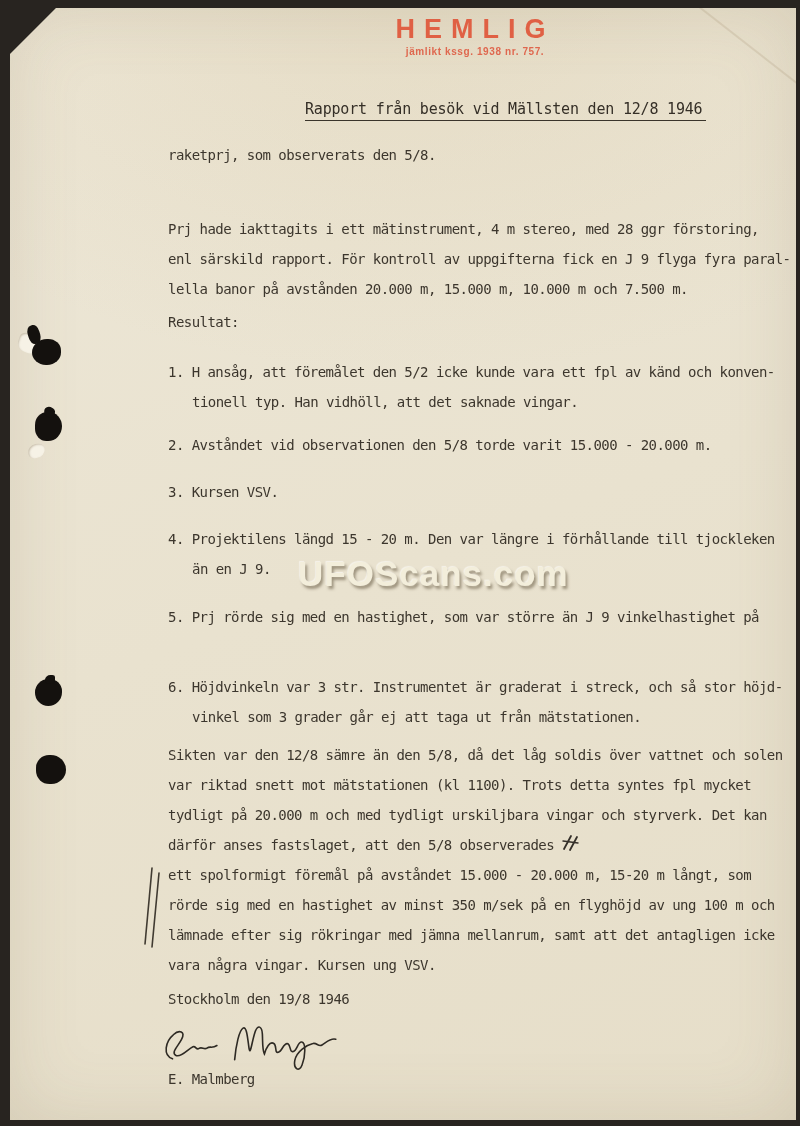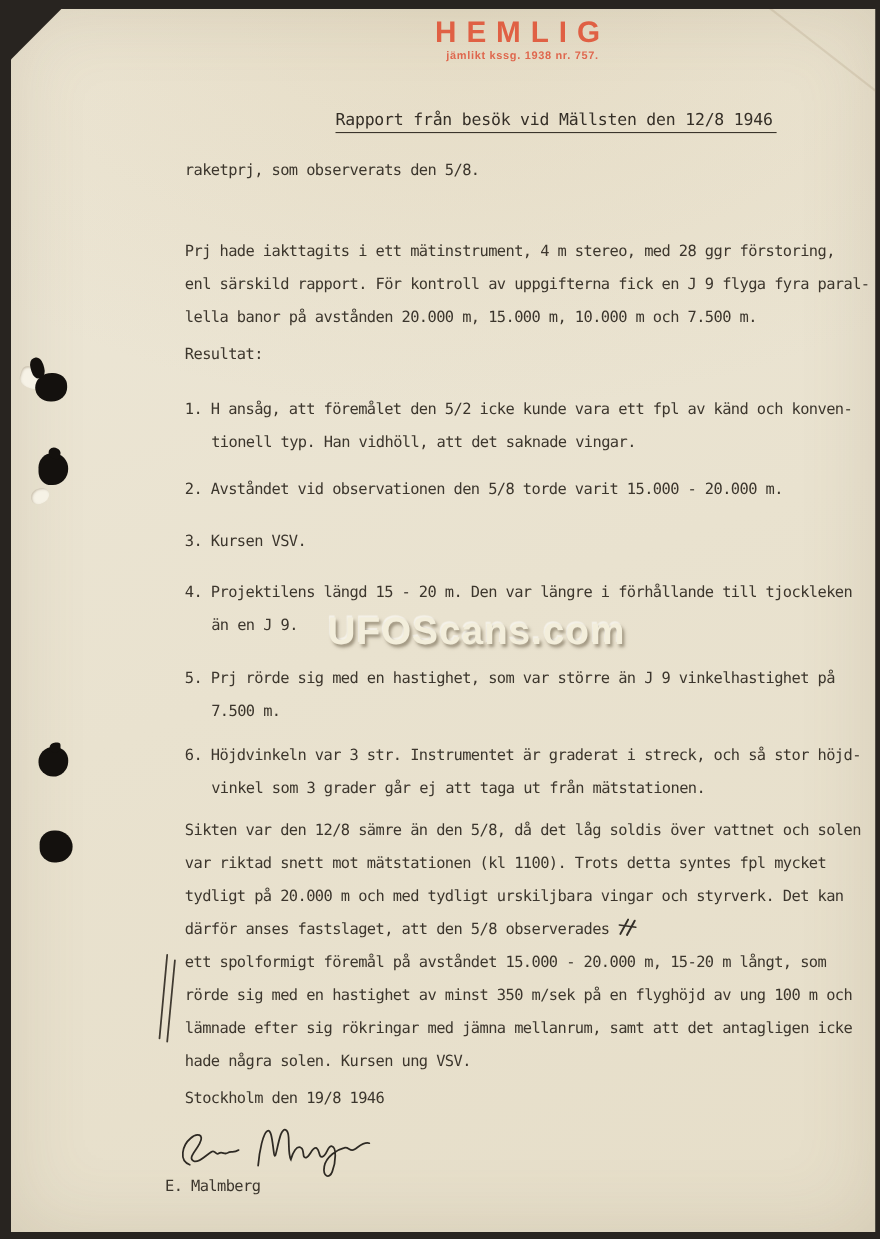--- a/index.html
+++ b/index.html
@@ -51,21 +51,21 @@
     background:#14110e;border-radius:60% 30% 50% 50%;}
   .hole4{left:26px;top:747px;width:30px;height:29px;border-radius:46% 54% 52% 48%;}
   .tear{position:absolute;background:#f6f2e6;box-shadow:inset 1px 1px 2px rgba(120,100,70,0.35);}
   .tear1{left:8px;top:326px;width:22px;height:19px;border-radius:35% 65% 50% 50%;transform:rotate(18deg);}
   .tear2{left:18px;top:436px;width:17px;height:14px;border-radius:55% 45% 60% 40%;transform:rotate(-12deg);}
   .crease{position:absolute;left:668px;top:40px;width:150px;height:2px;
     background:rgba(150,128,92,0.18);transform:rotate(38deg);}
   .marginmarks{position:absolute;left:128px;top:856px;}
   .sigline{position:absolute;left:150px;top:1006px;}
   .dateline{position:absolute;left:158px;top:976px;}
-  .signer{position:absolute;left:140px;top:1056px;}
+  .signer{position:absolute;left:158px;top:1056px;}
 </style>
 </head>
 <body>
 
 <div class="paper">
 
   <div class="stamp">
     <div class="stamp-title">HEMLIG</div>
     <div class="stamp-sub">jämlikt kssg. 1938 nr. 757.</div>
   </div>
@@ -101,21 +101,20 @@
     <div class="tline">3. Kursen VSV.</div>
   </div>
 
   <div class="block" style="top:516px;">
     <div class="tline">4. Projektilens längd 15 - 20 m. Den var längre i förhållande till tjockleken</div>
     <div class="tline cont">än en J 9.</div>
   </div>
 
   <div class="block" style="top:594px;">
     <div class="tline">5. Prj rörde sig med en hastighet, som var större än J 9 vinkelhastighet på</div>
-    <div class="tline cont">7.500 m.</div>
   </div>
 
   <div class="block" style="top:664px;">
     <div class="tline">6. Höjdvinkeln var 3 str. Instrumentet är graderat i streck, och så stor höjd-</div>
     <div class="tline cont">vinkel som 3 grader går ej att taga ut från mätstationen.</div>
   </div>
 
   <div class="block" style="top:732px;">
     <div class="tline">Sikten var den 12/8 sämre än den 5/8, då det låg soldis över vattnet och solen</div>
     <div class="tline">var riktad snett mot mätstationen (kl 1100). Trots detta syntes fpl mycket</div>
@@ -132,21 +131,21 @@
 
   <svg class="marginmarks" width="26" height="86">
     <line x1="7" y1="80" x2="14" y2="4" stroke="#403a31" stroke-width="1.6" stroke-linecap="round"></line>
     <line x1="14" y1="83" x2="21" y2="9" stroke="#403a31" stroke-width="1.6" stroke-linecap="round"></line>
   </svg>
 
   <div class="block" style="top:852px;">
     <div class="tline">ett spolformigt föremål på avståndet 15.000 - 20.000 m, 15-20 m långt, som</div>
     <div class="tline">rörde sig med en hastighet av minst 350 m/sek på en flyghöjd av ung 100 m och</div>
     <div class="tline">lämnade efter sig rökringar med jämna mellanrum, samt att det antagligen icke</div>
-    <div class="tline">hade några solen. Kursen ung VSV.</div>
+    <div class="tline">vara några vingar. Kursen ung VSV.</div>
   </div>
 
   <div class="dateline tline">Stockholm den 19/8 1946</div>
 
   <svg class="sigline" width="210" height="64" viewBox="0 0 210 64" aria-label="Eric Malmberg">
     <g fill="none" stroke="#2e2a24" stroke-width="1.6" stroke-linecap="round" transform="rotate(-3 105 32)">
       <path d="M12,40 C2,36 6,22 14,16 C20,11 27,13 22,21 C18,28 10,34 16,37 C21,39 28,31 33,29 C36,28 36,33 39,31 C42,29 44,33 47,31 C50,29 52,32 57,29"></path>
       <path d="M74,44 C76,30 80,15 84,13 C88,11 88,24 89,34 C90,41 92,27 96,17 C99,10 103,12 103,20 C103,28 102,36 104,40 C106,34 110,27 114,30 C117,32 114,40 118,39 C122,38 124,29 128,31 C131,33 129,40 133,39 C137,38 138,29 142,30 C146,31 145,44 141,53 C138,60 132,57 134,48 C136,39 147,33 153,32 C157,31 158,36 162,34 C166,32 171,27 176,29"></path>
     </g>
   </svg>

